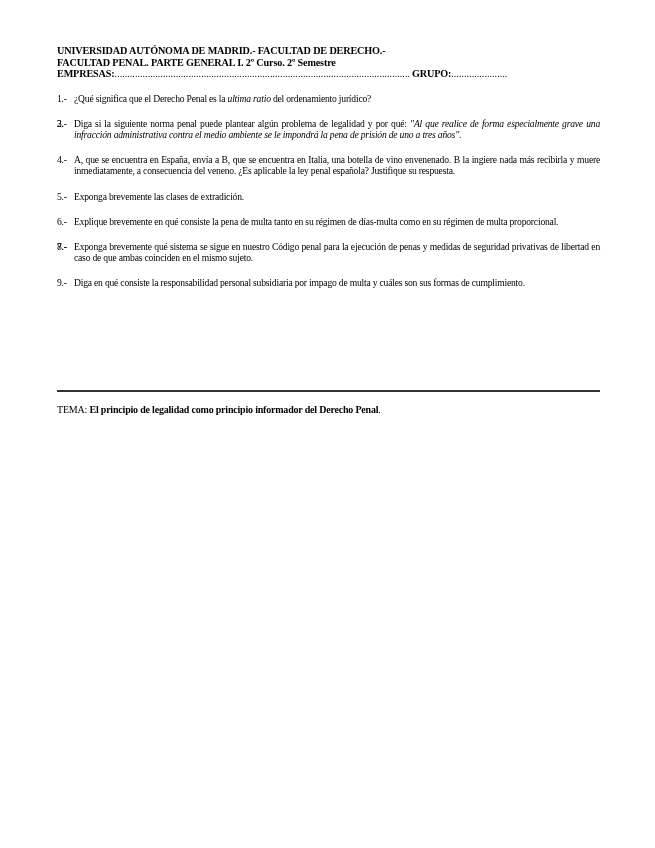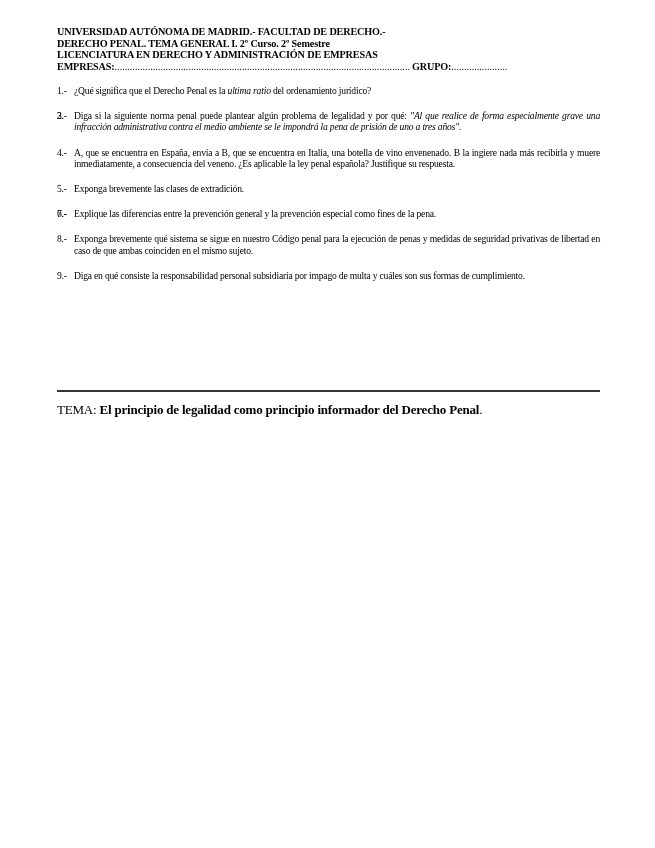--- a/index.html
+++ b/index.html
@@ -1,54 +1,53 @@
 <!DOCTYPE html>
 <html><head>
   <meta charset="utf-8">
   <style>
     html, body { margin: 0; padding: 0; background: #ffffff; }
     body { width: 655px; height: 848px; position: relative; overflow: hidden;
            font-family: "Liberation Serif", "DejaVu Serif", serif; color: #000; }
     .page { position: absolute; left: 57px; top: 26px; width: 543px; }
-    .hdr { font-size: 10.2px; font-weight: bold; line-height: 11.5px; letter-spacing: -0.15px; white-space: nowrap; }
+    .hdr { font-size: 10.2px; font-weight: bold; line-height: 11.5px; letter-spacing: -0.15px; white-space: nowrap; margin-top: 19px; }
     .dots { font-weight: normal; letter-spacing: 0; }
     .field-row { position: relative; height: 11.5px; }
     .grupo { position: absolute; left: 355px; top: 0; }
     .dni { position: absolute; left: 248px; top: 0; }
     .questions { margin-top: 13px; }
     .q { position: relative; font-size: 9.6px; line-height: 11.2px; padding-left: 17px; text-align: justify; letter-spacing: -0.2px; }
     .q + .q { margin-top: 14px; }
     .q .num { position: absolute; left: 0; top: 0; }
     .q i { }
     .rule { position: absolute; left: 0; top: 364px; width: 543px; height: 2px; background: #333; }
-    .tema { position: absolute; left: 0; top: 378px; font-size: 13px; line-height: 11px; letter-spacing: -0.2px; white-space: nowrap; }
+    .tema { position: absolute; left: 0; top: 378px; font-size: 10px; line-height: 11px; letter-spacing: -0.2px; white-space: nowrap; }
     .tema b { font-weight: bold; }
   </style>
 </head>
 <body>
 
 <div class="page">
   <div class="hdr">
     <div>UNIVERSIDAD AUTÓNOMA DE MADRID.- FACULTAD DE DERECHO.-</div>
-    <div><span>DERECHO PENAL. TEMA GENERAL I. 2º</span><span> Curso. 2º Semestre</span></div>
-    <div>LICENCIATURA EN DERECHO Y ADMINISTRACIÓN DE EMPRESAS</div>
+    <div><span>FACULTAD PENAL. PARTE GENERAL I. 2º</span><span> Curso. 2º Semestre</span></div>
     <div class="field-row">
       <span>EMPRESAS:</span><span class="dots">....................................................................................................................</span>
       <span class="grupo"><span>GRUPO:</span><span class="dots">......................</span></span>
     </div>
   </div>
 
   <div class="questions">
     <div class="q"><span class="num">1.-</span><span>¿Qué significa que el Derecho Penal es la </span><i>ultima ratio</i><span> del ordenamiento jurídico?</span></div>
     <div class="q"><span class="num">2.</span></div>
     <div class="q"><span class="num">3.-</span><span>Diga si la siguiente norma penal puede plantear algún problema de legalidad y por qué: </span><i>"Al que realice de forma especialmente grave una infracción administrativa contra el medio ambiente se le impondrá la pena de prisión de uno a tres años"</i><span>.</span></div>
     <div class="q"><span class="num">4.-</span><span>A, que se encuentra en España, envía a B, que se encuentra en Italia, una botella de vino envenenado. B la ingiere nada más recibirla y muere inmediatamente, a consecuencia del veneno. ¿Es aplicable la ley penal española? Justifique su respuesta.</span></div>
     <div class="q"><span class="num">5.-</span><span>Exponga brevemente las clases de extradición.</span></div>
-    <div class="q"><span class="num">6.-</span></div>
-    <div class="q"><span class="num">7.-</span><span>Explique las diferencias entre la prevención general y la prevención especial como fines de la pena.</span></div>
+    <div class="q"><span class="num">6.-</span><span>Explique brevemente en qué consiste la pena de multa tanto en su régimen de días-multa como en su régimen de multa proporcional.</span></div>
+    <div class="q"><span class="num">7.-</span></div>
     <div class="q"><span class="num">8.-</span><span>Exponga brevemente qué sistema se sigue en nuestro Código penal para la ejecución de penas y medidas de seguridad privativas de libertad en caso de que ambas coinciden en el mismo sujeto.</span></div>
     <div class="q"><span class="num">9.-</span><span>Diga en qué consiste la responsabilidad personal subsidiaria por impago de multa y cuáles son sus formas de cumplimiento.</span></div>
   </div>
 
   <div class="rule"></div>
 
   <div class="tema"><span>TEMA: </span><b>El principio de legalidad como principio informador del Derecho Penal</b><span>.</span></div>
 </div>
 
 </body></html>

